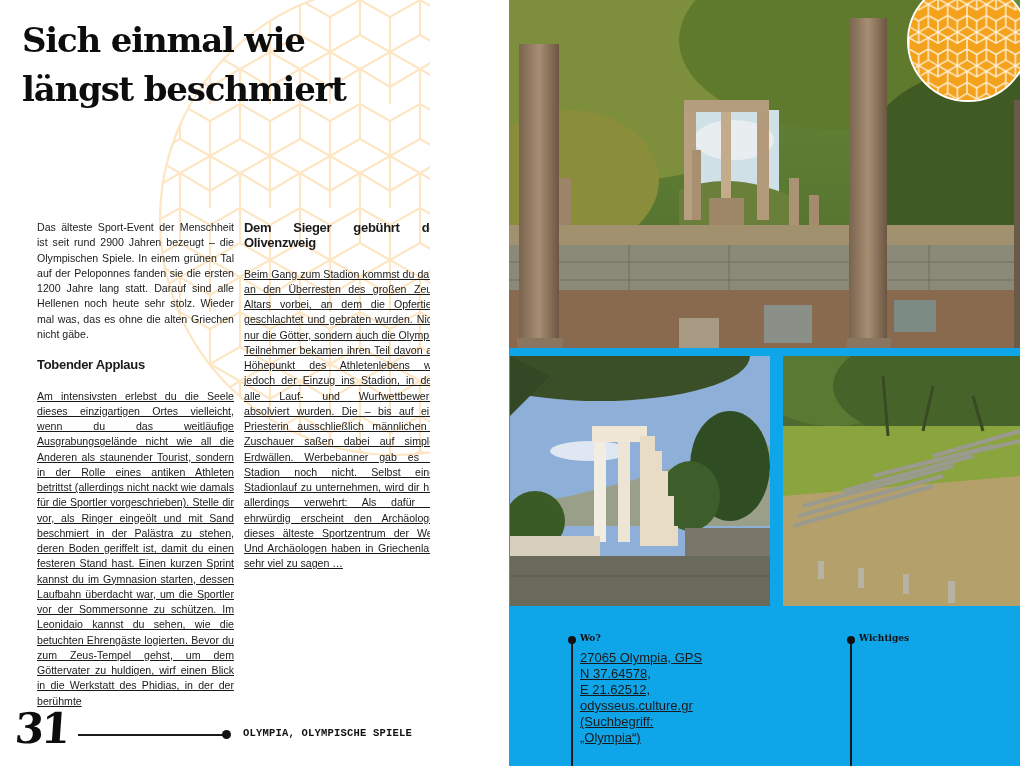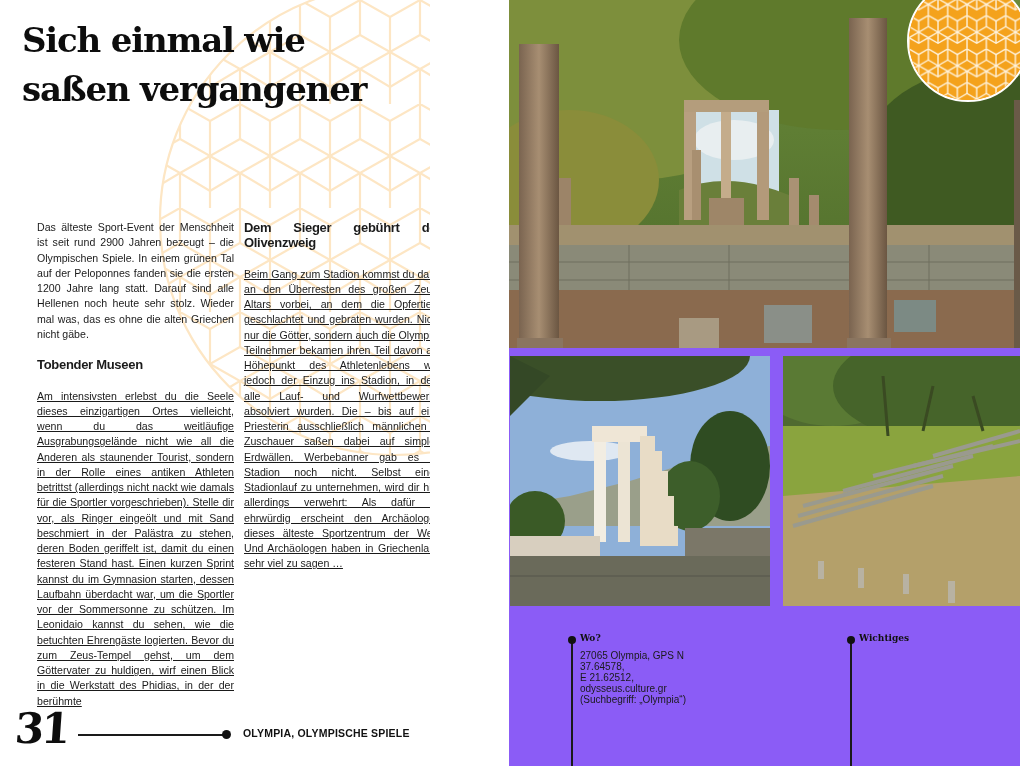--- a/index.html
+++ b/index.html
@@ -1,20 +1,20 @@
 <!DOCTYPE html>
 <html><head>
 <meta charset="utf-8">
 <style>
   * { box-sizing: border-box; margin: 0; padding: 0; }
   html, body { width: 1020px; height: 766px; overflow: hidden; background: #ffffff; }
   body { position: relative; font-family: "Liberation Sans", sans-serif; color: #1a1a1a; }
 
   .page-left { position: absolute; left: 0; top: 0; width: 430px; height: 766px; background: #fff; overflow: hidden; }
-  .page-right { position: absolute; left: 509px; top: 0; width: 511px; height: 766px; background: #8b5cf6; overflow: hidden; }
+  .page-right { position: absolute; left: 509px; top: 0; width: 511px; height: 766px; background: #0ea5e9; overflow: hidden; }
 
   .bg-pattern { position: absolute; left: 0; top: 0; width: 509px; height: 766px; pointer-events: none; }
 
   .headline {
     position: absolute; left: 22px; top: 16px; width: 420px;
     font-family: "DejaVu Serif", serif; font-weight: bold;
     font-size: 34px; line-height: 49px; letter-spacing: -1.2px; color: #0d0d0d;
   }
   .headline span { display: block; }
 
@@ -24,35 +24,35 @@
   .col-1 { left: 37px; }
   .col-2 { left: 244px; }
   .col p { margin-bottom: 15.25px; }
   .col h3 { font-family: "Liberation Sans", sans-serif; font-weight: bold; font-size: 13px; line-height: 15.25px; letter-spacing: -0.3px; }
   .col p.after-h { margin-top: 16px; text-decoration: underline; }
 
   .footer { position: absolute; left: 0; top: 700px; width: 509px; height: 66px; }
   .page-number { position: absolute; left: 15px; top: 4px; font-family: "DejaVu Serif", serif; font-weight: bold; font-size: 42px; letter-spacing: -3px; color: #0d0d0d; transform: skewX(-4deg); }
   .footer-line { position: absolute; left: 78px; top: 34px; width: 148px; height: 1.5px; background: #1a1a1a; }
   .footer-dot { position: absolute; left: 222px; top: 30px; width: 9px; height: 9px; border-radius: 50%; background: #111; }
-  .footer-title { position: absolute; left: 243px; top: 27px; font-family: Liberation Sans, sans-serif; font-weight: bold; font-size: 10.5px; letter-spacing: 0.2px; color: #111; }
+  .footer-title { position: absolute; left: 243px; top: 27px; font-family: Liberation Mono, monospace; font-weight: bold; font-size: 10.5px; letter-spacing: 0.2px; color: #111; }
 
   .photo { position: absolute; overflow: hidden; }
   .photo-main { left: 0; top: 0; width: 511px; height: 348px; }
   .photo-bl { left: 1px; top: 356px; width: 260px; height: 250px; }
   .photo-br { left: 274px; top: 356px; width: 237px; height: 250px; }
   .photo svg { display: block; width: 100%; height: 100%; }
 
   .badge-circle { position: absolute; left: 398px; top: -20px; width: 122px; height: 122px; border-radius: 50%; overflow: hidden; border: 2px solid #fff; background: #f4a21c; }
 
   .infobox { position: absolute; top: 636px; height: 130px; }
   .infobox .vline { position: absolute; left: 3px; top: 4px; width: 2px; height: 130px; background: #1a1a1a; }
   .infobox .dot { position: absolute; left: 0; top: 0; width: 8px; height: 8px; border-radius: 50%; background: #111; }
   .infobox h4 { position: absolute; left: 12px; top: -3px; font-family: "DejaVu Serif", serif; font-weight: bold; font-size: 9px; color: #111; white-space: nowrap; }
-  .infobox .body { position: absolute; left: 12px; top: 14px; font-family: "Liberation Sans", sans-serif; font-size: 10px; line-height: 11px; color: #1a1a1a; white-space: pre-line; }
+  .infobox .body { position: absolute; left: 12px; top: 14px; font-family: "Liberation Sans", sans-serif; font-size: 13px; line-height: 16px; color: #1a1a1a; white-space: pre-line; text-decoration: underline; }
   .ib-1 { left: 59px; width: 135px; }
   .ib-2 { left: 199px; width: 135px; }
   .ib-3 { left: 338px; width: 170px; }
   .ib-3 .vline { height: 130px; }
 </style>
 </head>
 <body>
 
 <div class="page-left">
   <svg class="bg-pattern" viewBox="0 0 509 766">
@@ -73,26 +73,26 @@
       <clipPath id="circ">
           <circle cx="395" cy="220" r="235"></circle>
         </clipPath>
     </defs>
     <rect x="0" y="0" width="509" height="766" fill="url(#cubes)" clip-path="url(#circ)"></rect>
     <circle cx="395" cy="220" r="235" fill="none" stroke="#fde6c4" stroke-width="2.2"></circle>
   </svg>
 
   <h1 class="headline">
     <span>Sich einmal wie</span>
-    <span>saßen vergangener</span>
+    <span>längst beschmiert</span>
   </h1>
 
   <div class="col col-1">
     <p>Das älteste Sport-Event der Menschheit ist seit rund 2900 Jahren bezeugt – die Olympischen Spiele. In einem grünen Tal auf der Peloponnes fanden sie die ersten 1200 Jahre lang statt. Darauf sind alle Hellenen noch heute sehr stolz. Wieder mal was, das es ohne die alten Griechen nicht gäbe.</p>
-    <h3>Tobender Museen</h3>
+    <h3>Tobender Applaus</h3>
     <p class="after-h">Am intensivsten erlebst du die Seele dieses einzigartigen Ortes vielleicht, wenn du das weitläufige Ausgrabungsgelände nicht wie all die Anderen als staunender Tourist, sondern in der Rolle eines antiken Athleten betrittst (allerdings nicht nackt wie damals für die Sportler vorgeschrieben). Stelle dir vor, als Ringer eingeölt und mit Sand beschmiert in der Palästra zu stehen, deren Boden geriffelt ist, damit du einen festeren Stand hast. Einen kurzen Sprint kannst du im Gymnasion starten, dessen Laufbahn überdacht war, um die Sportler vor der Sommersonne zu schützen. Im Leonidaio kannst du sehen, wie die betuchten Ehrengäste logierten. Bevor du zum Zeus-Tempel gehst, um dem Göttervater zu huldigen, wirf einen Blick in die Werkstatt des Phidias, in der der berühmte</p>
   </div>
 
   <div class="col col-2">
     <h3>Dem Sieger gebührt der Olivenzweig</h3>
     <p class="after-h">Beim Gang zum Stadion kommst du dann an den Überresten des großen Zeus-Altars vorbei, an dem die Opfertiere geschlachtet und gebraten wurden. Nicht nur die Götter, sondern auch die Olympia-Teilnehmer bekamen ihren Teil davon ab. Höhepunkt des Athletenlebens war jedoch der Einzug ins Stadion, in dem alle Lauf- und Wurfwettbewerbe absolviert wurden. Die – bis auf eine Priesterin ausschließlich männlichen – Zuschauer saßen dabei auf simplen Erdwällen. Werbebanner gab es im Stadion noch nicht. Selbst einen Stadionlauf zu unternehmen, wird dir hier allerdings verwehrt: Als dafür zu ehrwürdig erscheint den Archäologen dieses älteste Sportzentrum der Welt. Und Archäologen haben in Griechenland sehr viel zu sagen …</p>
   </div>
 
   <div class="footer">
     <div class="page-number">31</div>

